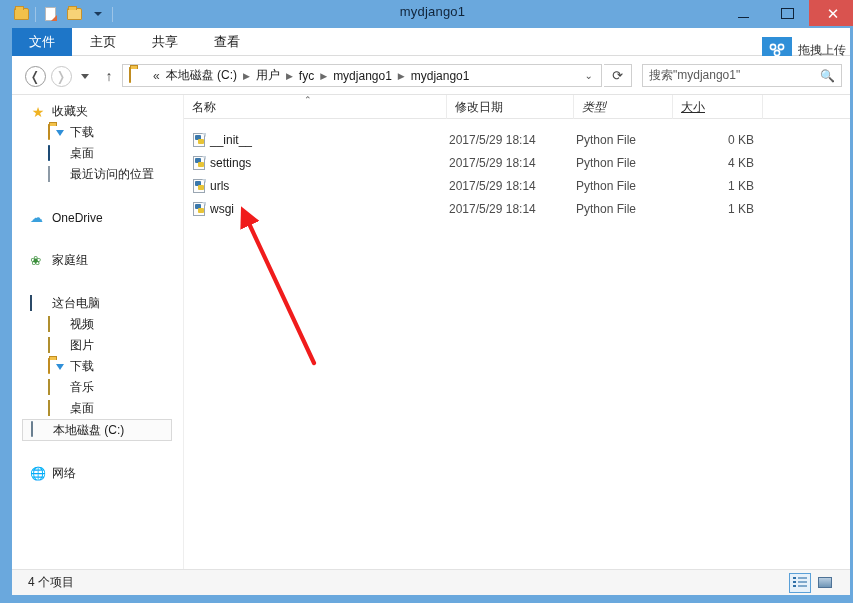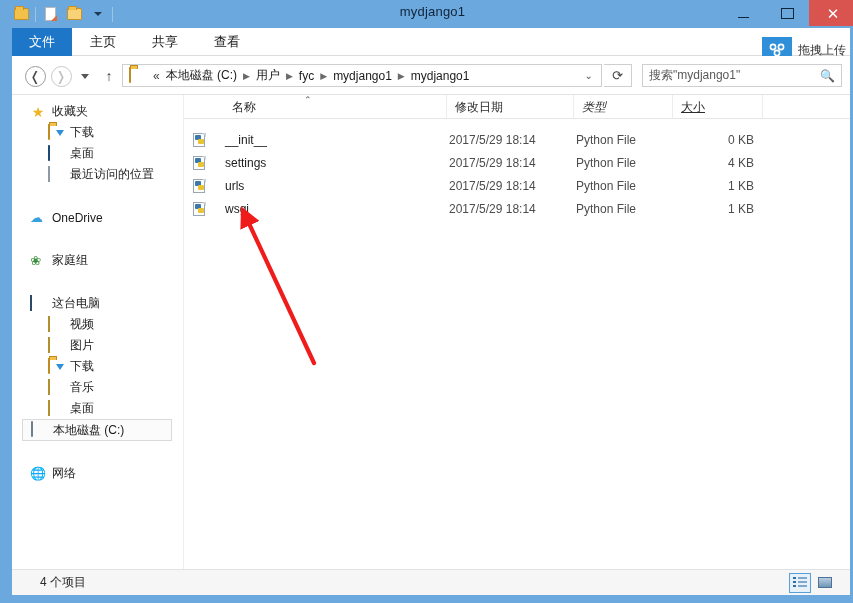--- a/index.html
+++ b/index.html
@@ -163,45 +163,45 @@
   .ic-net{color:#3a86c8;font-size:13px;line-height:16px;}
 
   
   #filepane { flex:1; position:relative; border-left:1px solid #eeeeee; }
   #colheader { height:24px; position:relative; border-bottom:1px solid #e6e6e6; }
   .colh {
     position:absolute; top:0; height:24px; display:flex; align-items:center;
     font-size:12px; color:#2b2b2b; padding-left:8px;
     border-left:1px solid #ececec;
   }
-  .colh.first{border-left:0;margin-left:40px;}
+  .colh.first{border-left:0;}
   #sortcaret{ position:absolute; left:120px; top:0px; font-size:9px; color:#5a5a5a; }
 
   .frow { height:23px; position:relative; }
-  .fname { position:absolute; left:8px; top:0; height:23px; display:flex; align-items:center; gap:18px; font-size:12px; color:#1b1b1b;}
+  .fname { position:absolute; left:8px; top:0; height:23px; display:flex; align-items:center; gap:3px; font-size:12px; color:#1b1b1b;}
   .fdate { position:absolute; top:0; height:23px; display:flex; align-items:center; font-size:12px; color:#4c4c4c;}
   .ftype { position:absolute; top:0; height:23px; display:flex; align-items:center; font-size:12px; color:#4c4c4c;}
   .fsize { position:absolute; top:0; height:23px; display:flex; align-items:center; justify-content:flex-end; font-size:12px; color:#4c4c4c;}
 
   .pyico { width:15px; height:16px; position:relative; flex:0 0 15px; }
   .pyico .sheet{position:absolute;left:1px;top:1px;width:12px;height:14px;background:#fcfcfc;border:1px solid #9aa6b2;}
   .pyico .fold{position:absolute;right:1px;top:1px;width:0;height:0;border-left:4px solid transparent;border-top:4px solid #c7d2dc;}
   .pyico .b1{position:absolute;left:3px;top:3px;width:6px;height:5px;background:#3b78ab;border-radius:1px;}
   .pyico .b2{position:absolute;left:6px;top:7px;width:6px;height:5px;background:#e8c436;border-radius:1px;}
 
   
   #annot { position:absolute; left:0; top:0; width:838px; height:475px; pointer-events:none; }
 
   
   #statusbar {
     position:absolute; left:6px; top:569px; width:838px; height:26px;
     background:#f6f6f6; border-top:1px solid #e2e2e2;
     display:flex; align-items:center;
   }
-  #status-text{ font-size:12px; color:#2b2b2b; padding-left:28px; }
+  #status-text{ font-size:12px; color:#2b2b2b; padding-left:16px; }
   #viewbtns{ margin-left:auto; display:flex; gap:3px; padding-right:14px; }
   .vbtn{ width:22px; height:20px; display:flex; align-items:center; justify-content:center;}
   .vbtn.on{ border:1px solid #5aa0d8; background:#e7f1fa; }
   .vdetail{ width:14px;height:11px; position:relative; }
   .vdetail i{position:absolute;left:0;width:3px;height:2px;background:#2f6fa8;}
   .vdetail b{position:absolute;left:5px;width:9px;height:2px;background:#7fa8cc;}
   .vicon{ width:14px;height:11px;background:linear-gradient(#b9cfe2,#6f95b6); border:1px solid #4e7296;}
 </style>
 </head>
 <body>

